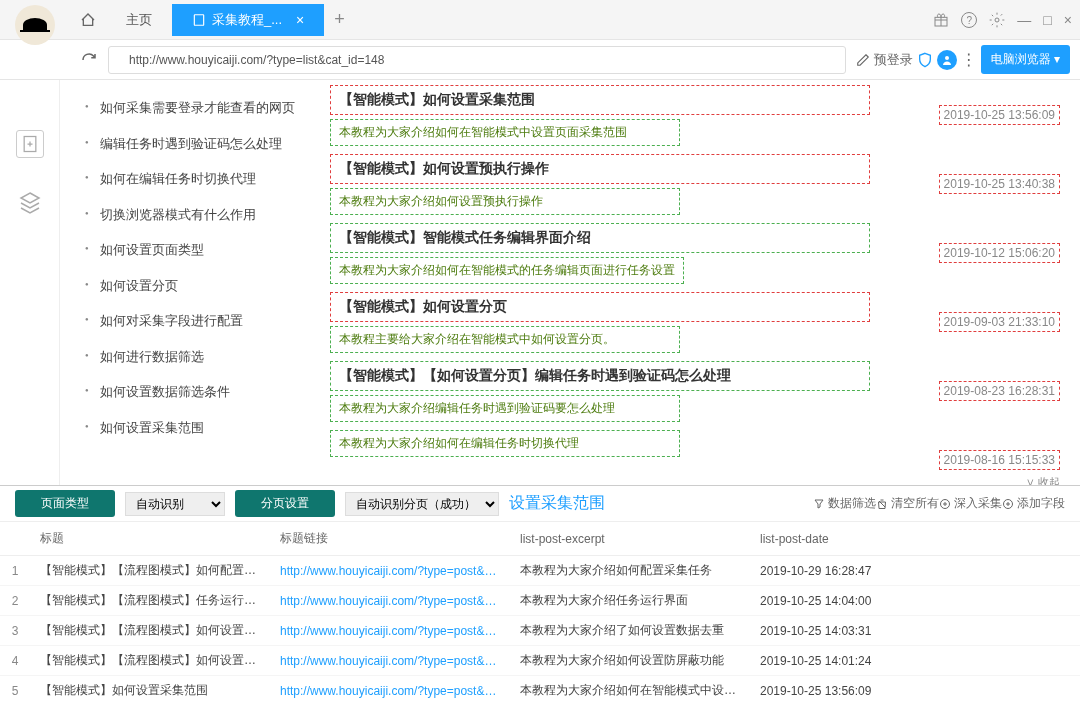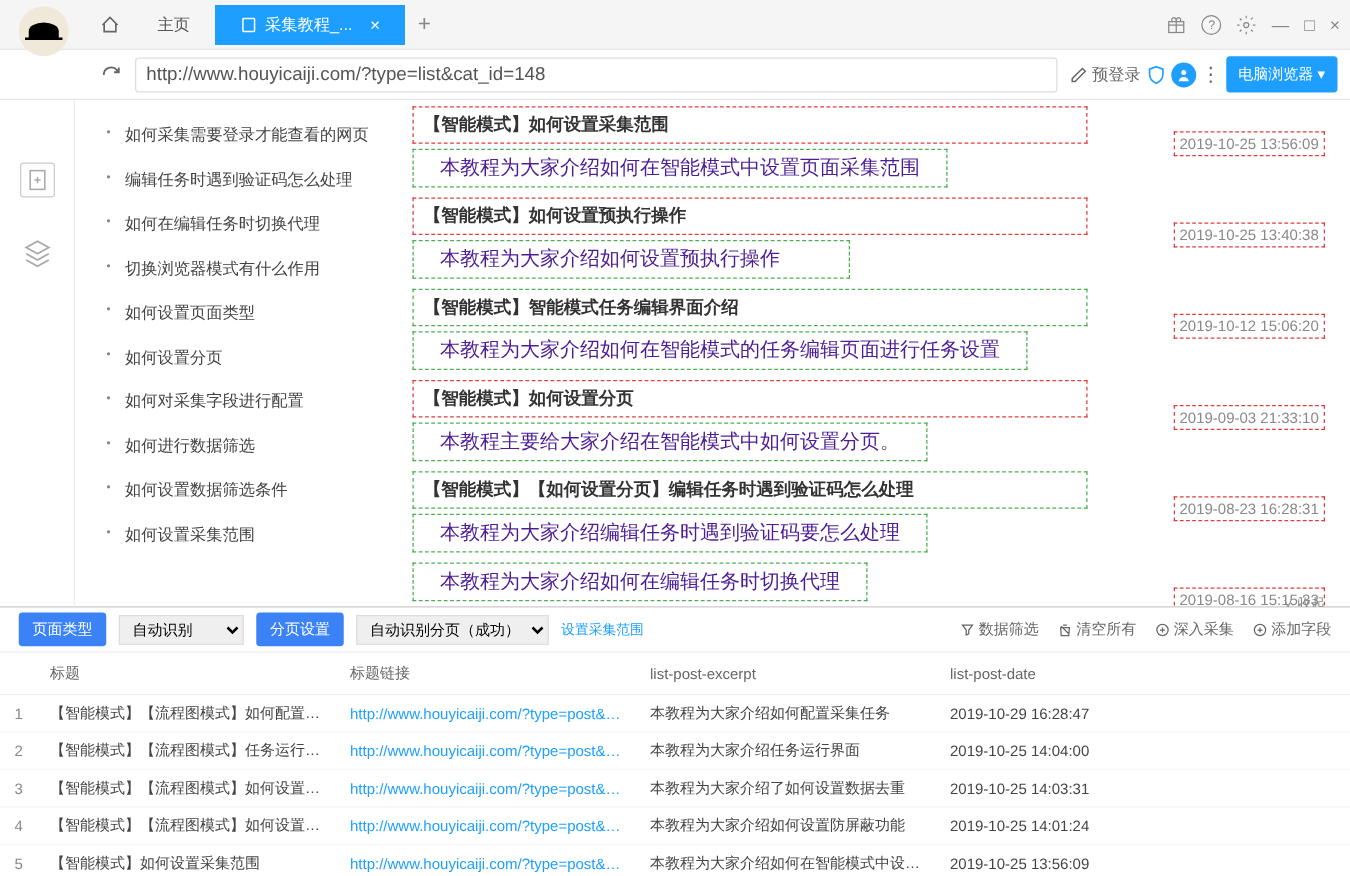--- a/index.html
+++ b/index.html
@@ -14,49 +14,49 @@
     .tab { height: 32px; padding: 0 20px; display: flex; align-items: center; gap: 6px; font-size: 13px; color: #555; cursor: pointer; }
     .tab.active { background: #1e9fff; color: #fff; }
     .tab-close { margin-left: 8px; font-size: 14px; }
     .tab-add { padding: 0 10px; font-size: 18px; color: #888; }
     .window-controls { position: absolute; right: 8px; top: 0; display: flex; gap: 12px; align-items: center; height: 40px; color: #888; font-size: 14px; }
     .window-controls span { cursor: pointer; }
     
     
     .address-bar { height: 40px; display: flex; align-items: center; padding: 0 10px 0 80px; gap: 10px; border-bottom: 1px solid #e5e5e5; }
     .refresh-icon { width: 18px; height: 18px; color: #666; }
-    .url-input { flex: 1; height: 28px; border: 1px solid #ddd; border-radius: 3px; padding: 0 8px; font-size: 15px; color: #555; }
+    .url-input { flex: 1; height: 28px; border: 1px solid #ddd; border-radius: 3px; padding: 0 20px; font-size: 12px; color: #555; }
     .address-right { display: flex; align-items: center; gap: 4px; color: #666; font-size: 13px; }
     .user-badge { width: 20px; height: 20px; border-radius: 50%; background: #1e9fff; color: #fff; display: flex; align-items: center; justify-content: center; font-size: 11px; }
     .browser-btn { background: #1e9fff; color: #fff; padding: 6px 10px; border-radius: 3px; font-size: 12px; }
     
     
     .main-area { display: flex; height: 405px; }
     .left-icons { width: 60px; border-right: 1px solid #eee; display: flex; flex-direction: column; align-items: center; padding-top: 50px; gap: 30px; }
     .left-icon { width: 28px; height: 28px; border: 1px solid #ccc; border-radius: 3px; display: flex; align-items: center; justify-content: center; color: #aaa; }
     
     .sidebar { width: 260px; padding: 10px 20px; overflow-y: auto; }
     .sidebar-item { padding: 8px 0 8px 20px; color: #444; font-size: 13px; line-height: 1.5; position: relative; }
     .sidebar-item::before { content: '●'; position: absolute; left: 5px; font-size: 6px; color: #888; top: 12px; }
     
     .page-content { flex: 1; padding: 5px 20px 10px 10px; overflow-y: auto; position: relative; }
     .article-block { margin-bottom: 8px; position: relative; }
     .article-title { font-weight: bold; font-size: 14px; color: #333; padding: 5px 8px; border: 1px dashed #e03e3e; margin-bottom: 4px; display: inline-block; min-width: 540px; }
-    .article-excerpt { color: #4c1d95; font-size: 16px; padding: 4px 21px; border: 1px dashed #4caf50; display: inline-block; min-width: 350px; }
+    .article-excerpt { color: #4d7c0f; font-size: 12px; padding: 4px 8px; border: 1px dashed #4caf50; display: inline-block; min-width: 350px; }
     .article-date { position: absolute; right: 0; top: 20px; color: #888; font-size: 12px; border: 1px dashed #e03e3e; padding: 2px 4px; }
     .green-border { border-color: #4caf50 !important; }
     .collapse-btn { position: absolute; right: 20px; bottom: -5px; font-size: 11px; color: #888; }
     
     
     .collection-panel { border-top: 1px solid #ccc; }
     .panel-toolbar { height: 36px; display: flex; align-items: center; padding: 0 15px; gap: 10px; border-bottom: 1px solid #eee; }
-    .tool-btn-primary { background: #3b82f6; color: #fff; padding: 5px 11px; border-radius: 3px; font-size: 12px; }
+    .tool-btn-primary { background: #0f766e; color: #fff; padding: 5px 26px; border-radius: 3px; font-size: 12px; }
     .tool-select { height: 24px; border: 1px solid #ddd; padding: 0 6px; font-size: 12px; min-width: 100px; }
-    .tool-link { color: #1e9fff; font-size: 11px; }
-    .toolbar-right { margin-left: auto; display: flex; gap: 15px; color: #666; font-size: 12px; }
+    .tool-link { color: #1e9fff; font-size: 16px; }
+    .toolbar-right { margin-left: auto; display: flex; color: #666; font-size: 12px; }
     .tool-action { display: flex; align-items: center; gap: 3px; cursor: pointer; }
     
     .data-table { width: 100%; border-collapse: collapse; font-size: 12px; }
     .data-table th { text-align: left; padding: 8px 10px; color: #666; border-bottom: 1px solid #eee; font-weight: normal; }
     .data-table td { padding: 6px 10px; border-bottom: 1px solid #f5f5f5; color: #444; white-space: nowrap; overflow: hidden; text-overflow: ellipsis; }
     .data-table td.link { color: #1e9fff; }
     .data-table .idx { width: 30px; text-align: center; color: #888; }
     .col-title { width: 240px; max-width: 240px; }
     .col-url { width: 240px; max-width: 240px; }
     .col-excerpt { width: 240px; max-width: 240px; }

